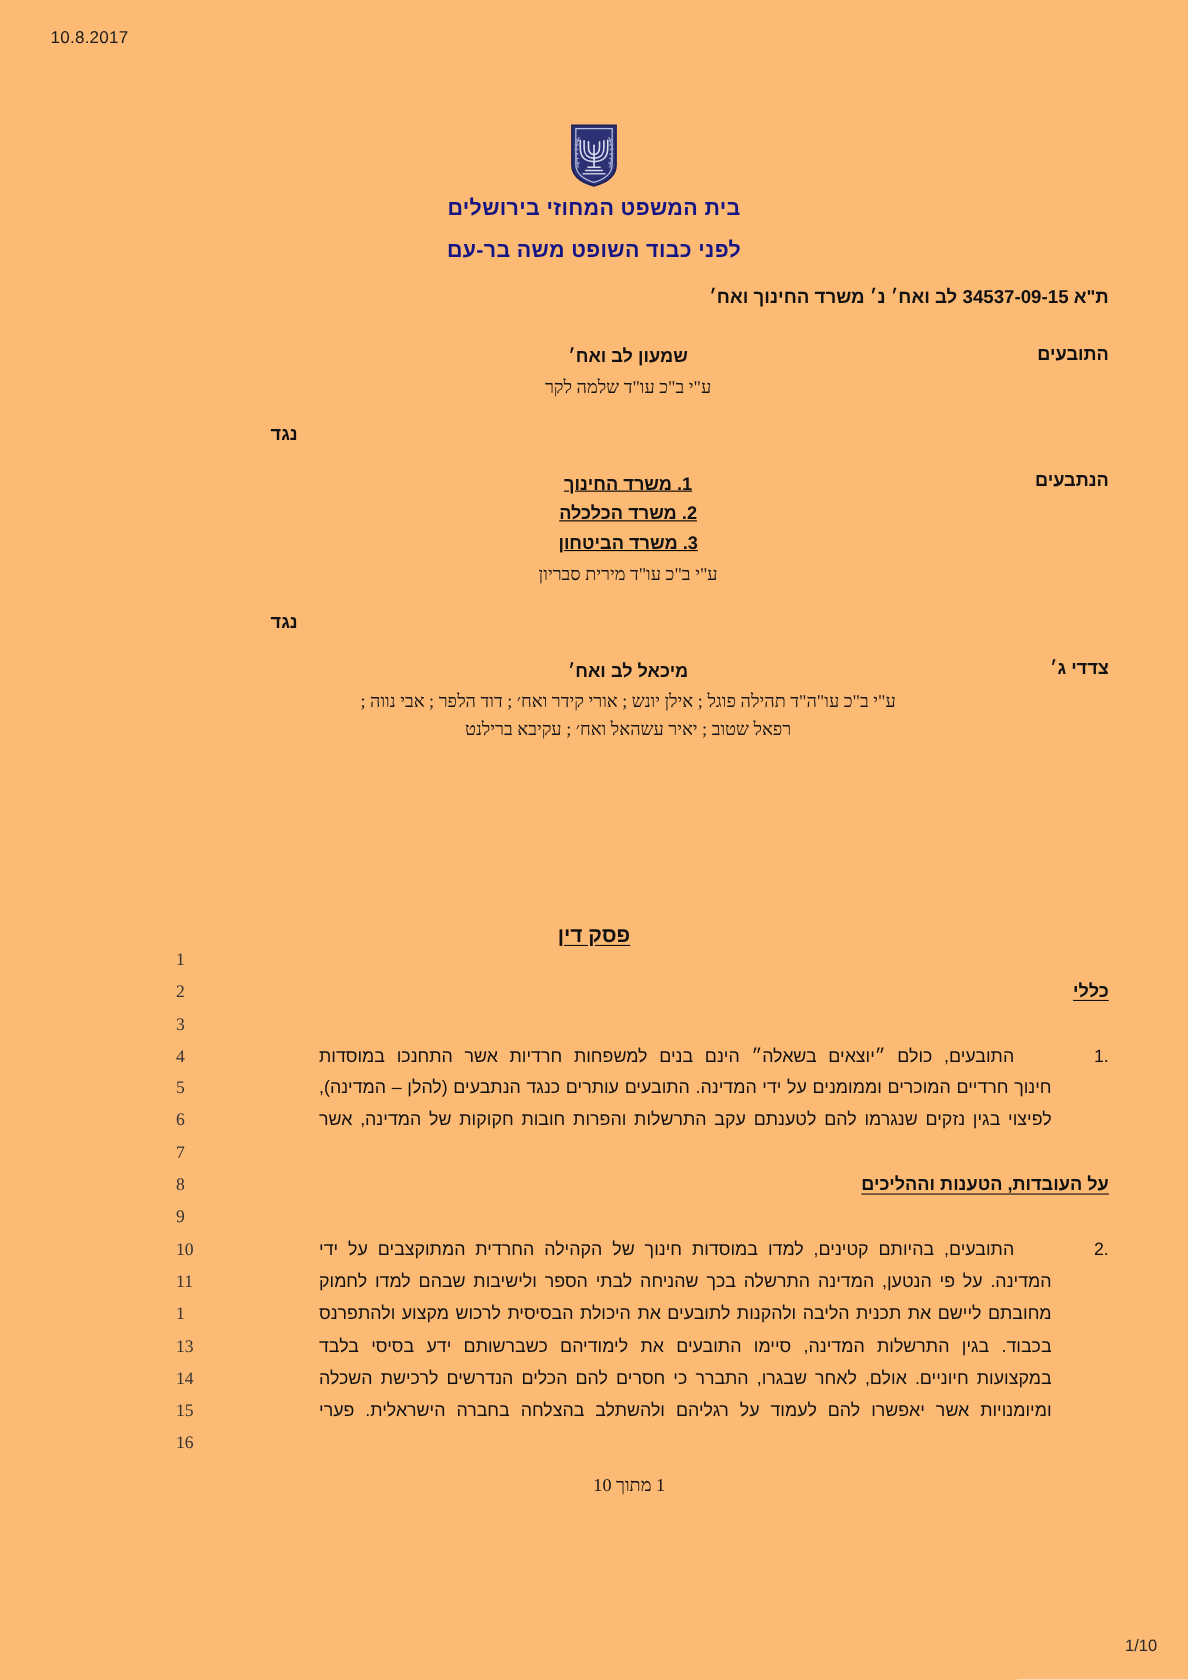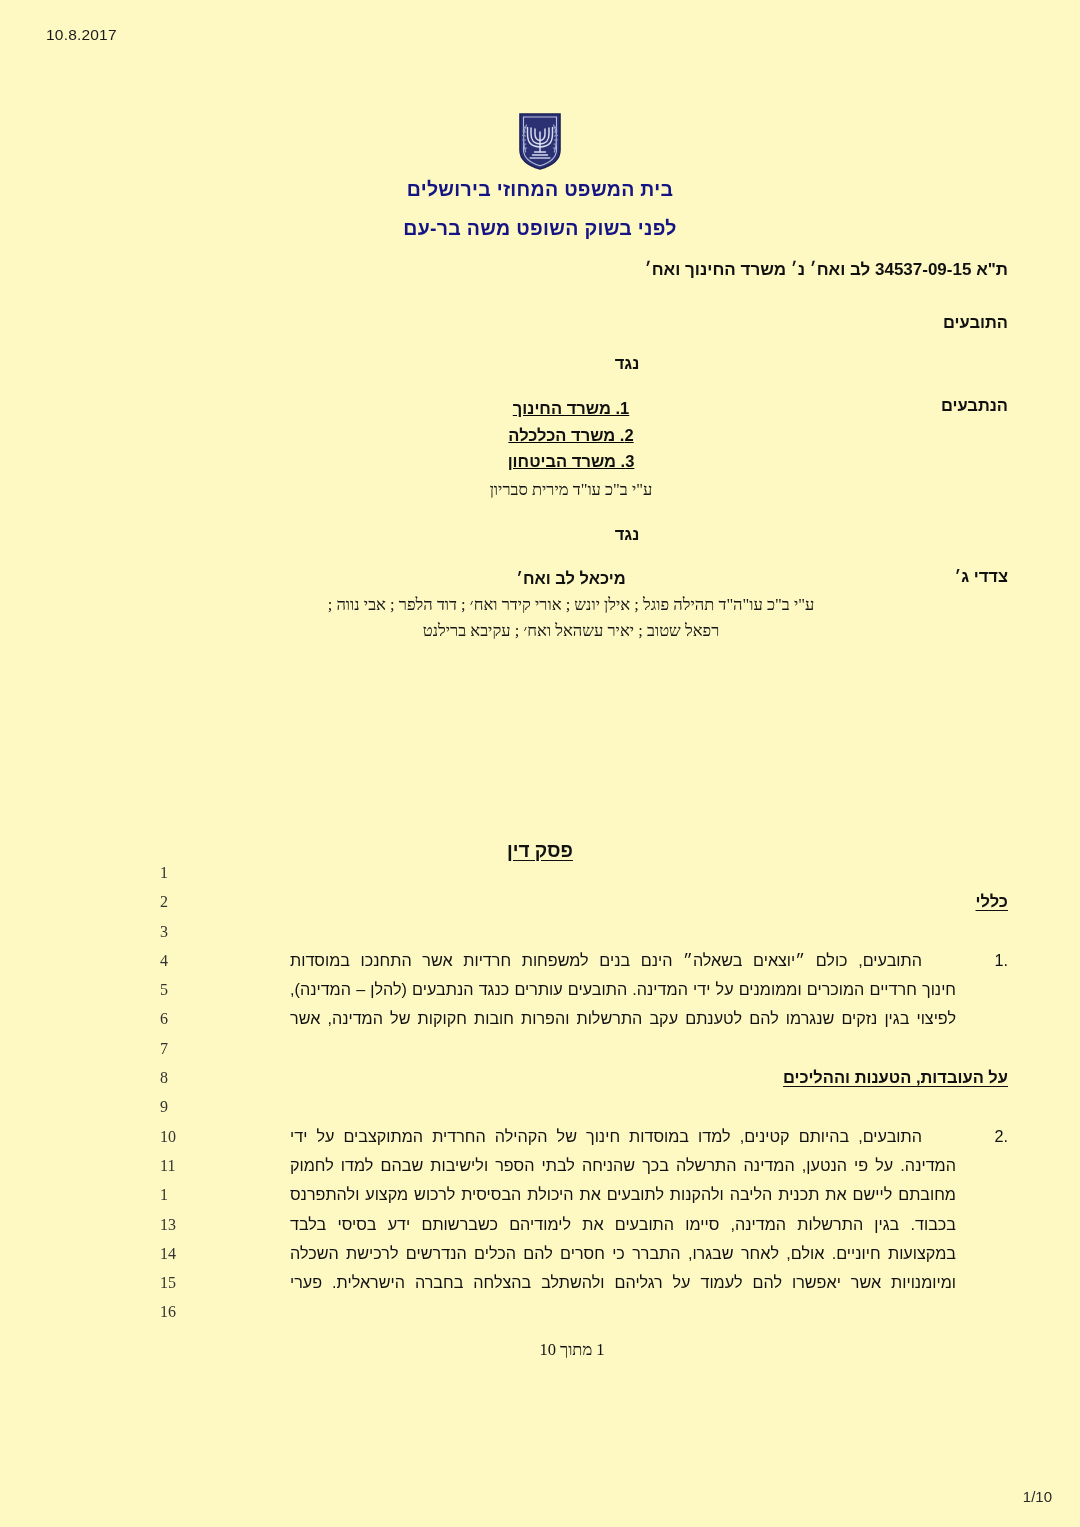--- a/index.html
+++ b/index.html
@@ -10,21 +10,21 @@
   }
   body {
     font-family: "Liberation Serif", "DejaVu Serif", serif;
     color: #000000;
   }
   .page {
     position: relative;
     width: 1080px;
     height: 1527px;
     margin: 0 auto;
-    background: #fef9c3;
+    background: #fdba74;
     overflow: hidden;
     box-sizing: border-box;
   }
 
   
   .doc-date {
     position: absolute;
     top: 26px;
     left: 46px;
     font-family: "Liberation Sans", "DejaVu Sans", sans-serif;
@@ -151,21 +151,21 @@
     max-width: 520px;
     margin-right: auto;
     margin-left: auto;
   }
 
   .versus {
     font-family: "Liberation Sans", "DejaVu Sans", sans-serif;
     font-weight: bold;
     font-size: 16.5px;
     color: #111111;
-    text-align: center;
+    text-align: left;
     padding-left: 28px;
     margin: 22px 0 22px 0;
   }
 
   
   .verdict-title {
     position: absolute;
     top: 840px;
     left: 0;
     width: 1080px;
@@ -295,29 +295,33 @@
           <path d="M9 16 L6.4 14.6 M8.6 20 L5.9 19 M8.4 24 L5.7 23.4 M8.5 28 L5.9 27.9 M8.9 32 L6.4 32.4 M9.6 36 L7.3 36.8"></path>
           <path d="M37 16 L39.6 14.6 M37.4 20 L40.1 19 M37.6 24 L40.3 23.4 M37.5 28 L40.1 27.9 M37.1 32 L39.6 32.4 M36.4 36 L38.7 36.8"></path>
         </g>
         <path d="M13 46 H33" stroke="#c3c9e4" stroke-width="1.3" stroke-linecap="round"></path>
       </svg>
     </span>
   </div>
 
   <div class="court-header">
     <div class="line1">בית המשפט המחוזי בירושלים</div>
-    <div class="line2">לפני בשוק השופט משה בר-עם</div>
+    <div class="line2">לפני כבוד השופט משה בר-עם</div>
   </div>
 
   <div class="case-line">ת"א 34537-09-15 לב ואח׳ נ׳ משרד החינוך ואח׳</div>
 
   <div class="parties">
 
     <div class="party-row">
       <div class="party-role">התובעים</div>
+      <div class="party-body">
+        <div class="party-name">שמעון לב ואח׳</div>
+        <div class="party-counsel">ע"י ב"כ עו"ד שלמה לקר</div>
+      </div>
     </div>
 
     <div class="versus">נגד</div>
 
     <div class="party-row">
       <div class="party-role">הנתבעים</div>
       <div class="party-body">
         <ul class="party-list">
           <li>1. משרד החינוך</li>
           <li>2. משרד הכלכלה</li>

